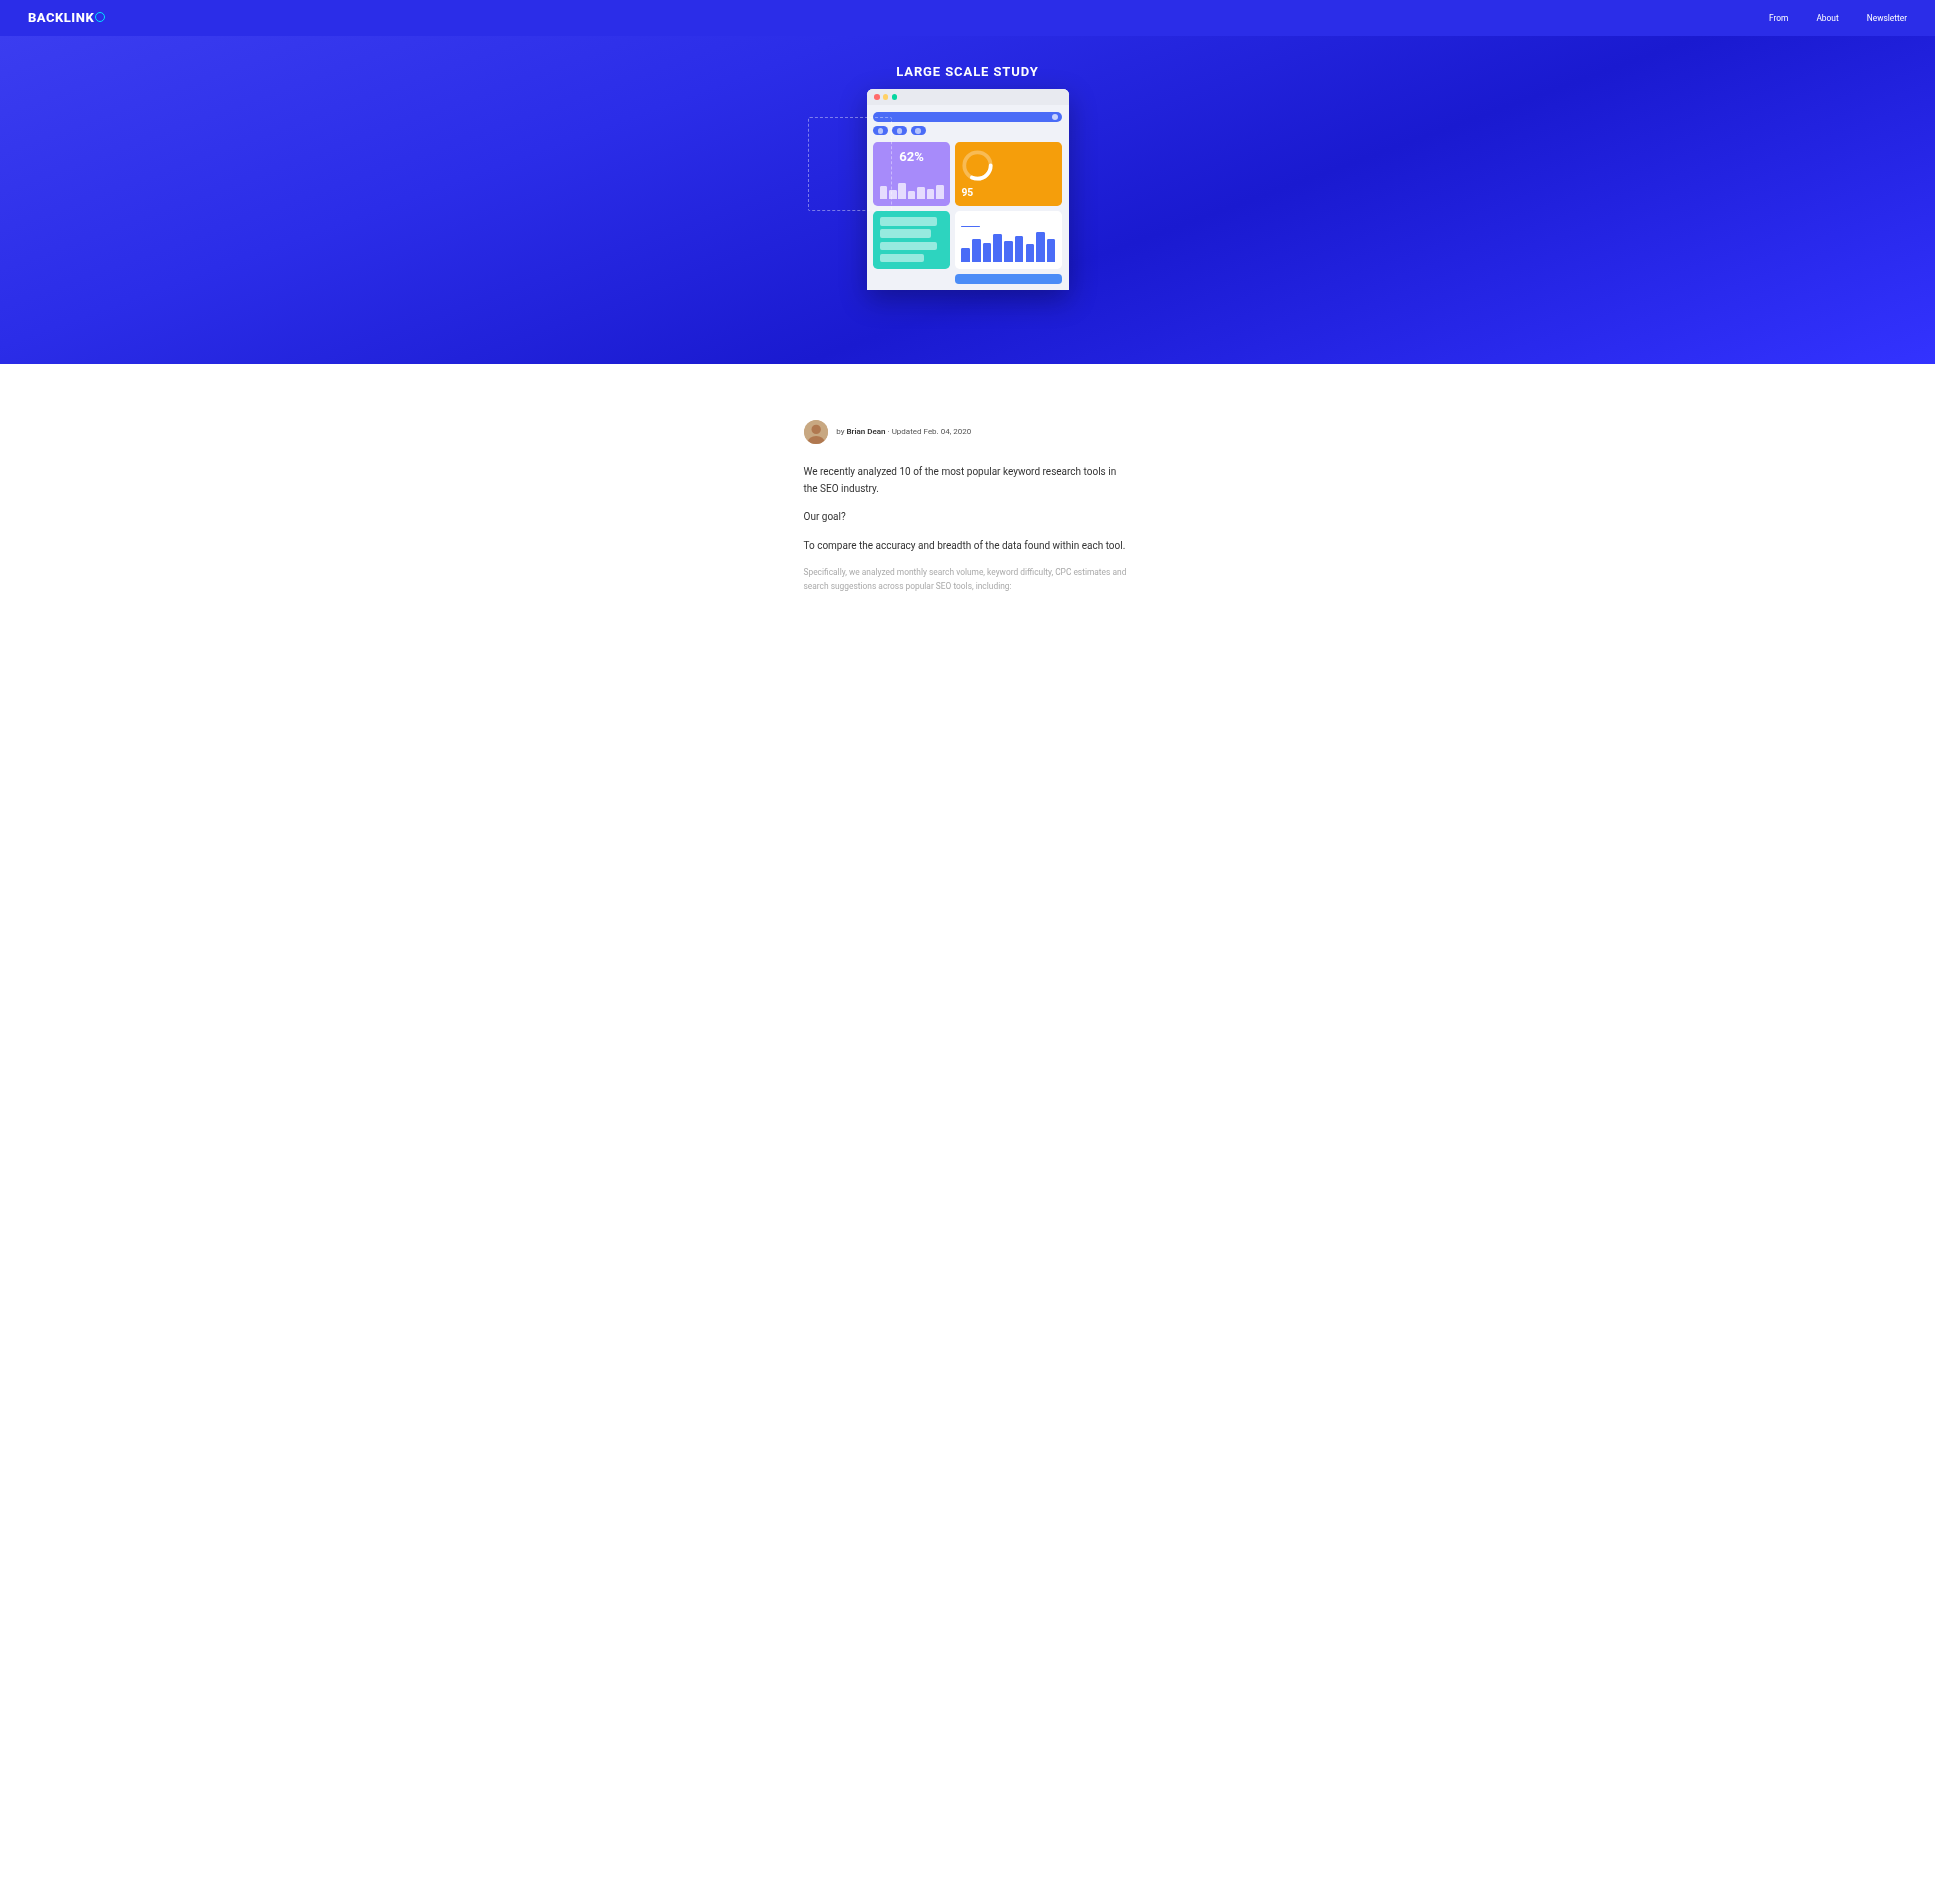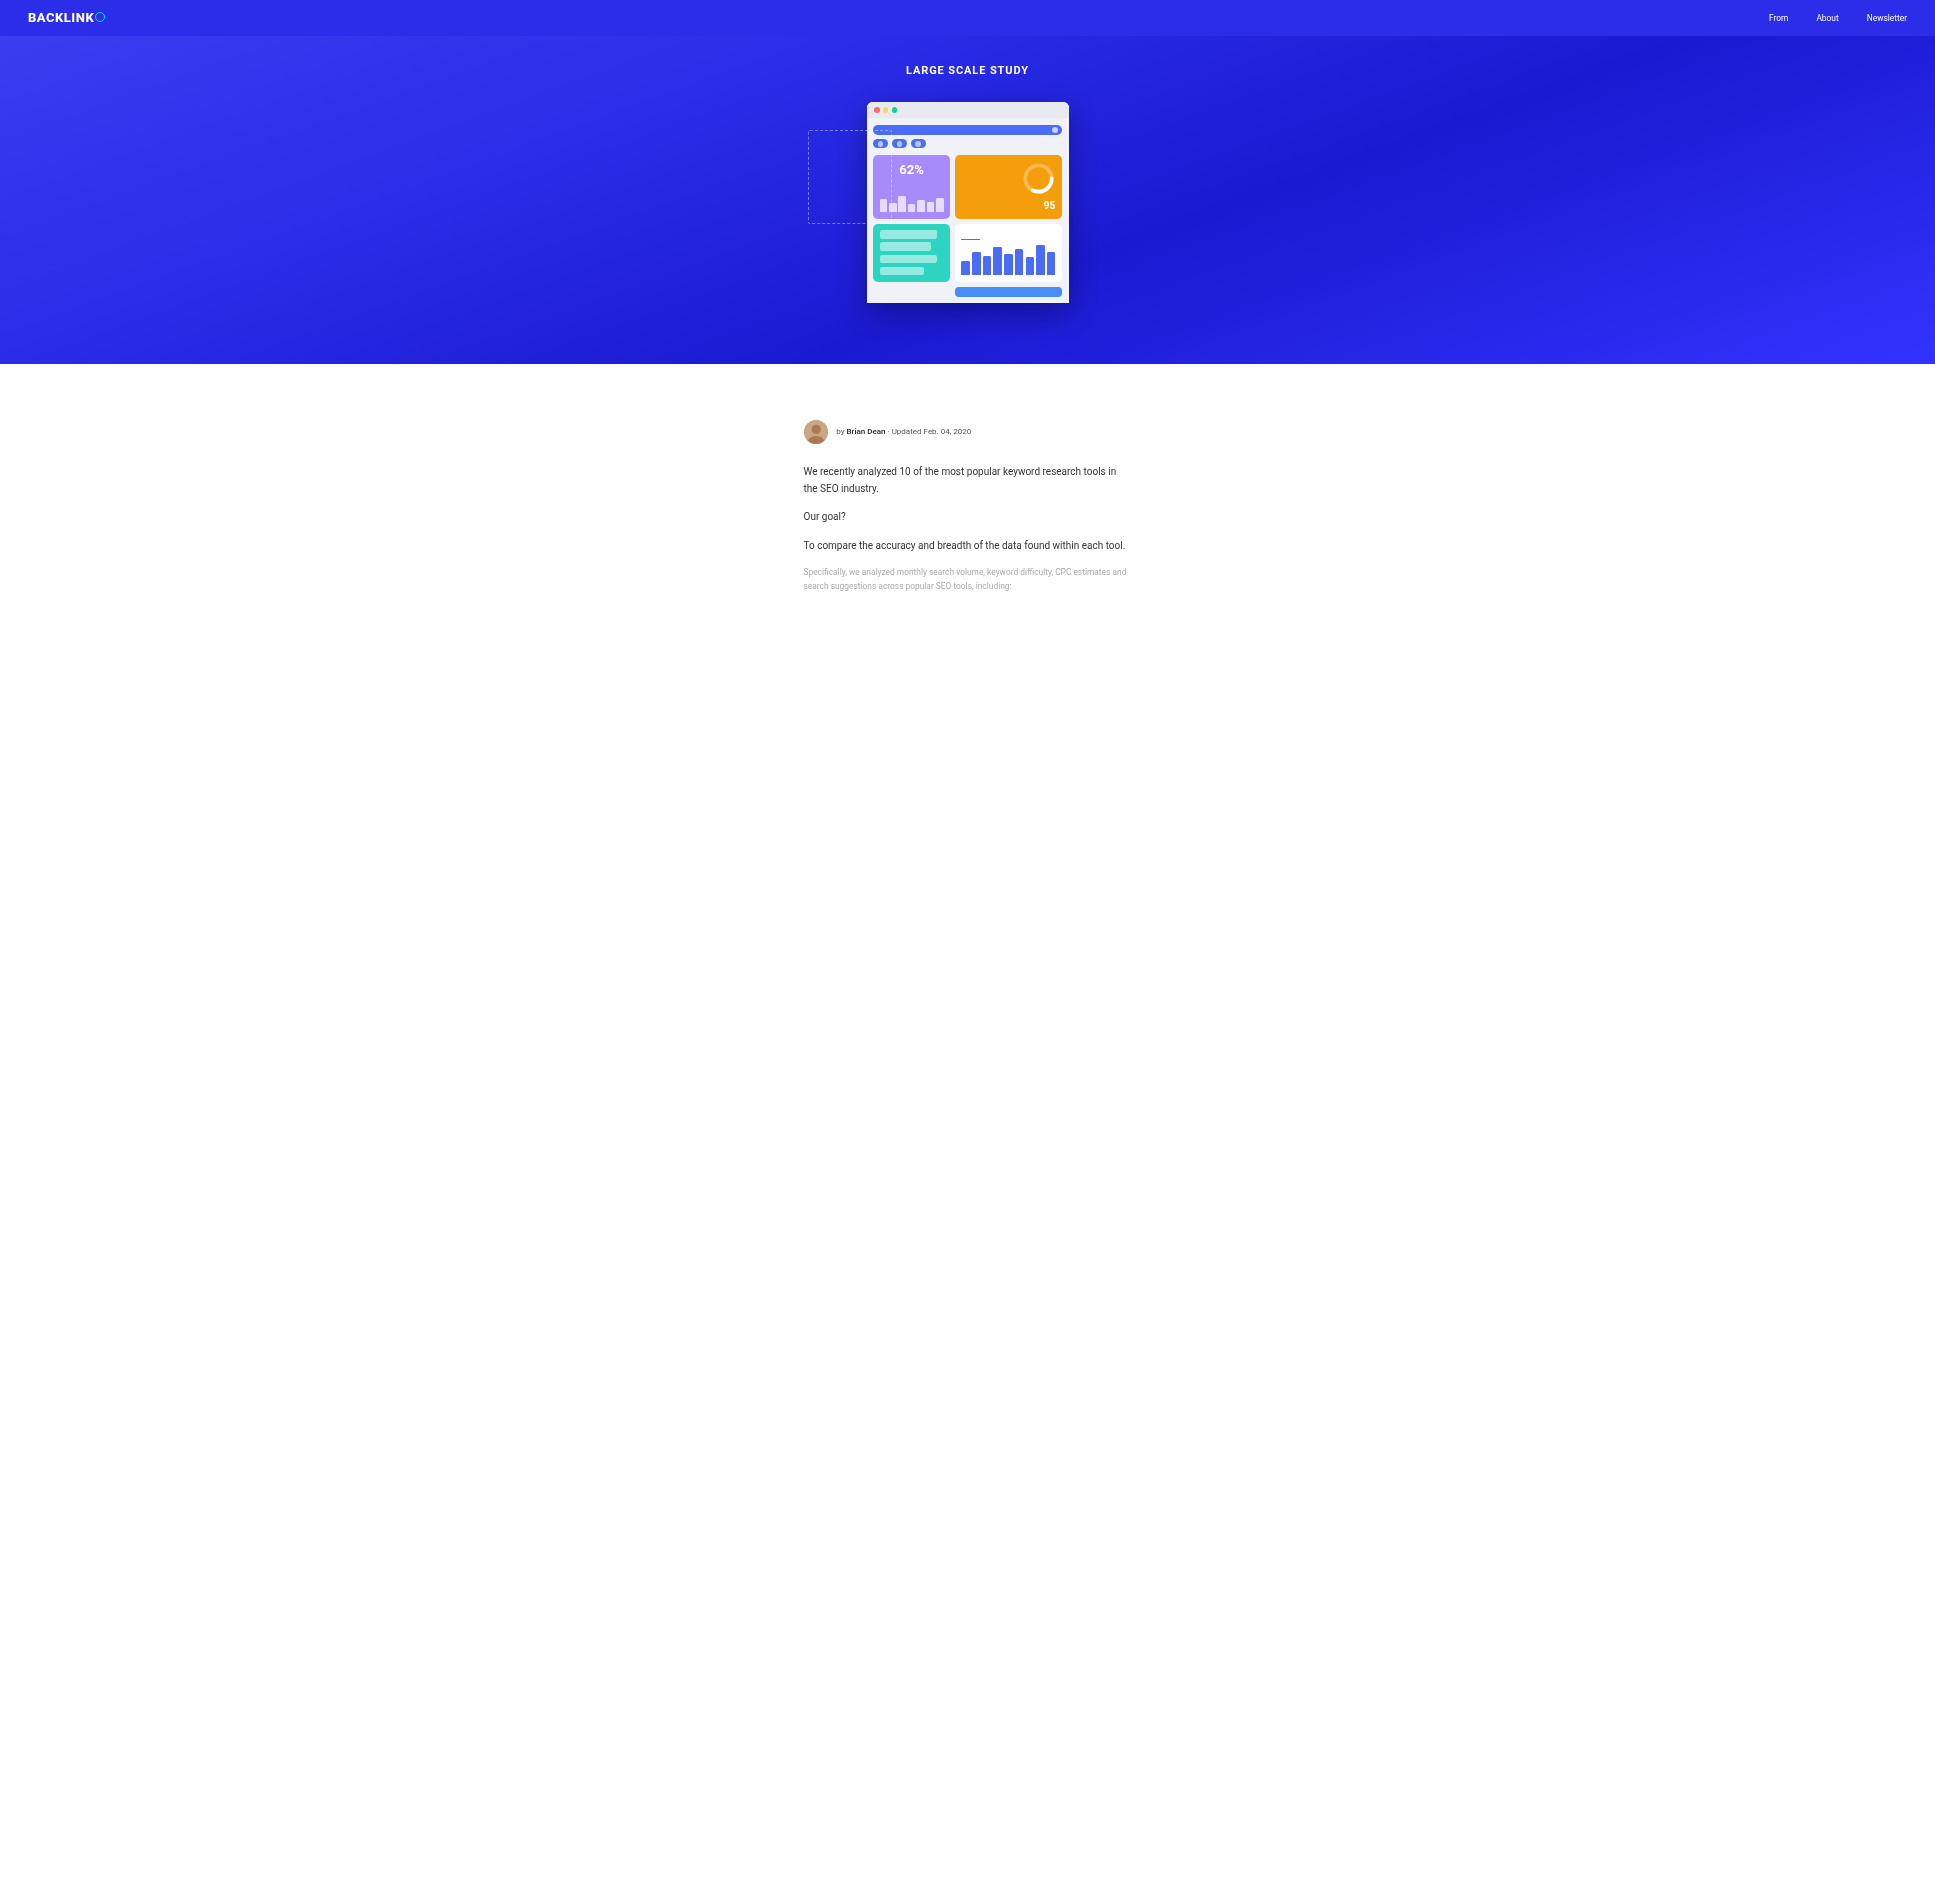--- a/index.html
+++ b/index.html
@@ -67,25 +67,25 @@
       padding: 28px 19px 0 19px;
       text-align: center;
       min-height: 328px;
       display: flex;
       flex-direction: column;
       align-items: center;
     }
 
     .hero-label {
       color: #fff;
-      font-size: 11px;
+      font-size: 13px;
       font-weight: 700;
       letter-spacing: 0.9px;
       text-transform: uppercase;
-      margin-bottom: 25px;
+      margin-bottom: 10px;
     }
 
     .hero-title {
       color: #fff;
       font-size: 26px;
       font-weight: 300;
       line-height: 1.2;
       max-width: 384px;
       margin-bottom: 23.4px;
     }
@@ -210,21 +210,21 @@
       border-radius: 1.4px 1.4px 0 0;
       width: 7.5px;
     }
 
     .card-yellow {
       background: #f59e0b;
       border-radius: 4.7px;
       padding: 6.6px;
       display: flex;
       flex-direction: column;
-      align-items: flex-end;
+      align-items: flex-start;
       justify-content: center;
       min-height: 61px;
     }
 
     .gauge-number {
       color: #fff;
       font-size: 10.3px;
       font-weight: 700;
       text-align: center;
       margin-top: 2.8px;

